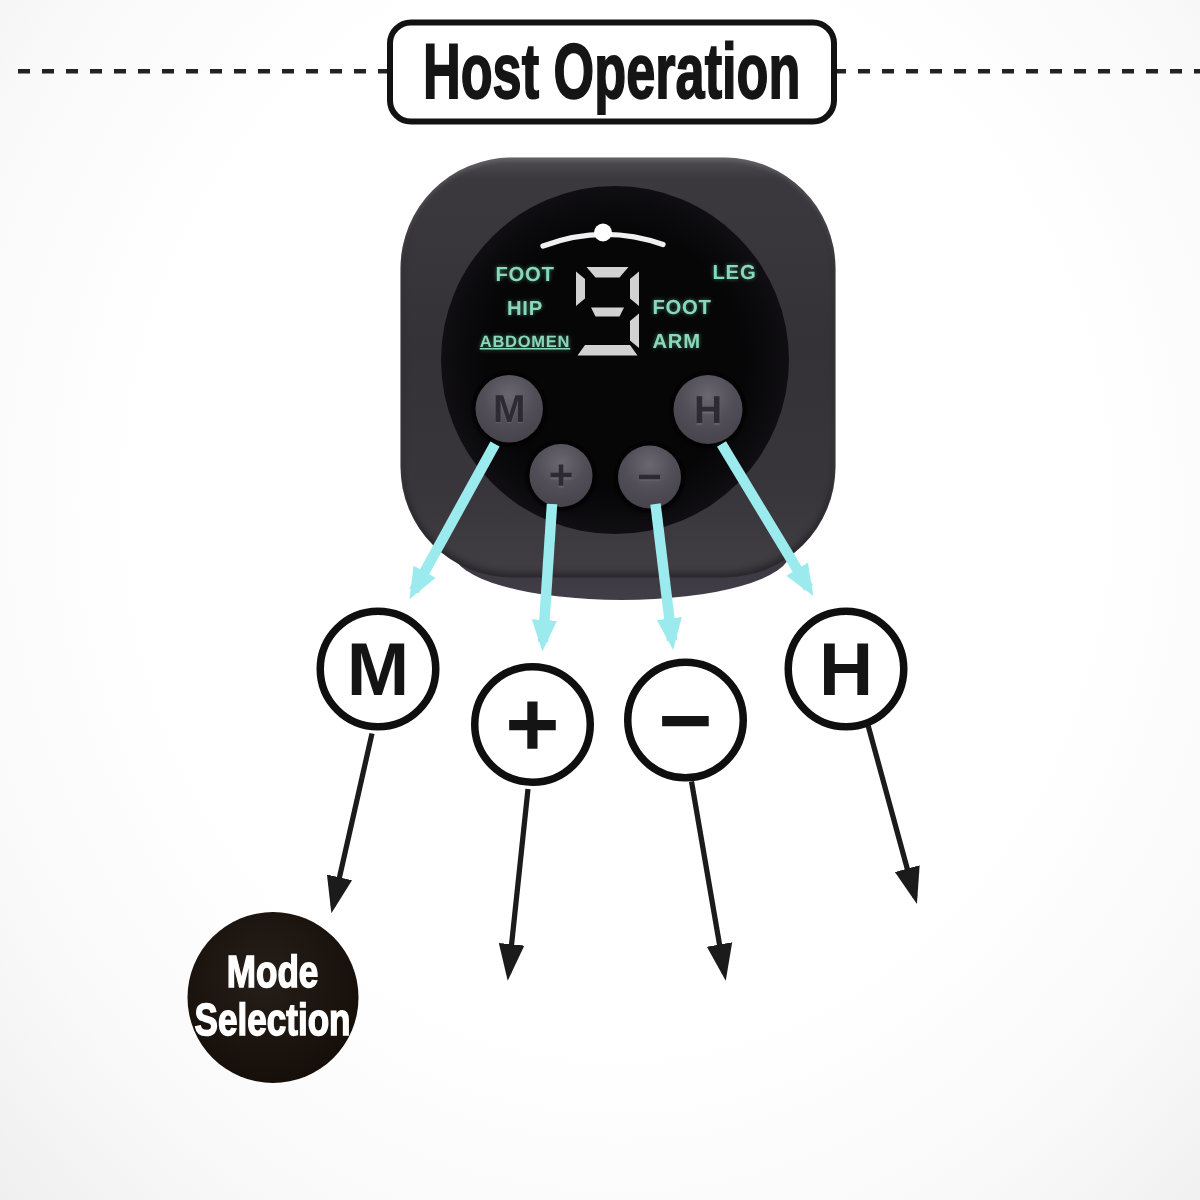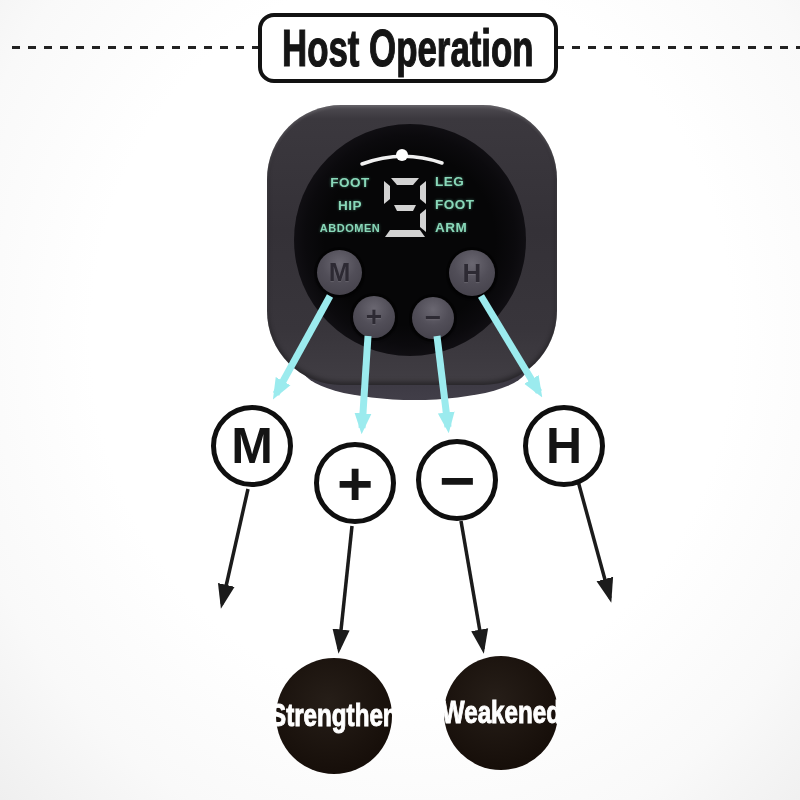--- a/index.html
+++ b/index.html
@@ -66,22 +66,22 @@
 
   <div class="device-pod"></div>
   <div class="device">
     <div class="device-circle">
       <svg class="arc-svg" width="88" height="24">
         <path d="M 4,18 Q 44,3 84,17" stroke="#f0f0f0" stroke-width="3.5" fill="none" stroke-linecap="round"></path>
         <circle cx="44" cy="9" r="6" fill="#ffffff"></circle>
       </svg>
       <div class="scr-label scr-left" style="top:51px;">FOOT</div>
       <div class="scr-label scr-left" style="top:74px;">HIP</div>
-      <div class="scr-label scr-left lbl-abdomen" style="top:98px;">ABDOMEN</div>
-      <div class="scr-label scr-right" style="top:50px;">LEG</div>
+      <div class="scr-label scr-left lbl-abdomen" style="top:98px;text-decoration:underline;">ABDOMEN</div>
+      <div class="scr-label scr-right" style="top:50px;margin-left:40px;">LEG</div>
       <div class="scr-label scr-right" style="top:73px;">FOOT</div>
       <div class="scr-label scr-right" style="top:96px;">ARM</div>
       <svg class="digit-svg" width="46" height="62">
         <polygon points="9,2 37,2 31,9 15,9" fill="#d2d2d2"></polygon>
         <polygon points="2,5 8,10 8,23 2,28" fill="#d2d2d2"></polygon>
         <polygon points="44,5 44,28 38,23 38,10" fill="#d2d2d2"></polygon>
         <polygon points="12,29 34,29 31,35 15,35" fill="#d2d2d2"></polygon>
         <polygon points="44,33 44,56 38,51 38,38" fill="#d2d2d2"></polygon>
         <polygon points="8,54 38,54 43,61 3,61" fill="#d2d2d2"></polygon>
       </svg>
@@ -109,19 +109,16 @@
     <line x1="352" y1="526" x2="339" y2="649" stroke="#1b1b1b" stroke-width="3.5" marker-end="url(#black-head)"></line>
     <line x1="461" y1="521" x2="483" y2="649" stroke="#1b1b1b" stroke-width="3.5" marker-end="url(#black-head)"></line>
     <line x1="578" y1="481" x2="610" y2="598" stroke="#1b1b1b" stroke-width="3.5" marker-end="url(#black-head)"></line>
   </svg>
 
   <div class="key key-m">M</div>
   <div class="key key-plus">+</div>
   <div class="key key-minus">−</div>
   <div class="key key-h">H</div>
 
-  <div class="func func-strengthen">
-      <span>Strengthen</span>
-    </div>
-  <div class="func func-weakened">
-      <span>Weakened</span>
+  <div class="func func-mode">
+      <span>Mode Selection</span>
     </div>
 </div>
 
 </body></html>

